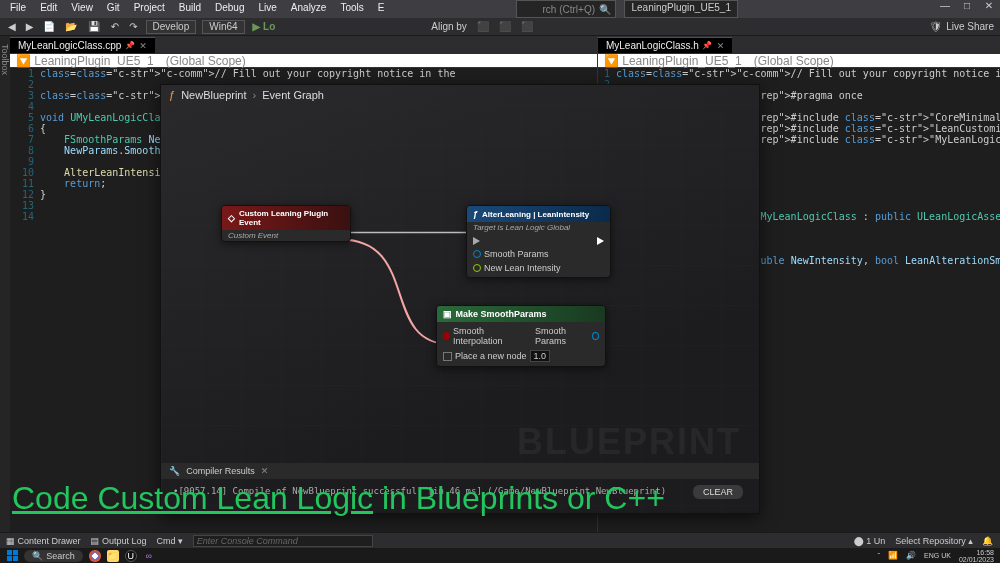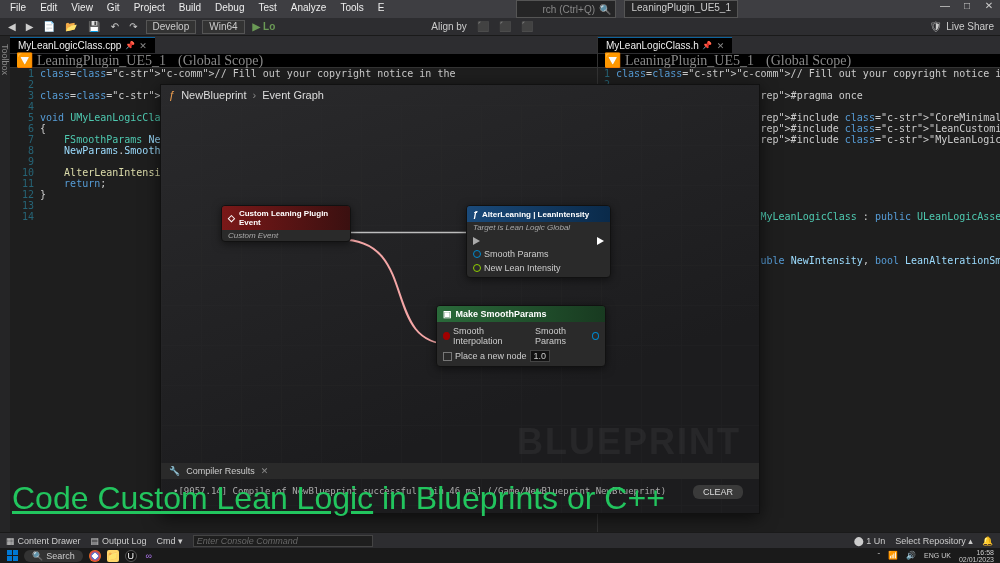--- a/index.html
+++ b/index.html
@@ -30,21 +30,21 @@
 
 .left-rail { width: 15px; background: #252526; writing-mode: vertical-rl; text-orientation: mixed; color: #888; padding-top: 8px; font-size: 9px; }
 
 
 .editors { flex: 1; display: flex; position: relative; background: #1e1e1e; }
 .editor-pane { flex: 1; display: flex; flex-direction: column; border-right: 1px solid #333; position: relative; min-width: 0; }
 .editor-tab-bar { height: 18px; background: #2d2d30; display: flex; align-items: center; }
 .editor-tab { background: #000000; padding: 2px 8px; border-top: 1px solid #0e639c; display: flex; align-items: center; gap: 4px; color: #eee; }
 .editor-tab .pin { color: #888; font-size: 8px; }
 .editor-tab .close-x { color: #888; font-size: 9px; }
-.editor-scope { height: 14px; background: #000000; display: flex; align-items: center; padding: 0 6px; gap: 12px; color: #888; font-size: 14px; border-bottom: 1px solid #333; font-family: Liberation Serif, serif; }
+.editor-scope { height: 14px; background: #ffffff; display: flex; align-items: center; padding: 0 6px; gap: 12px; color: #888; font-size: 12px; border-bottom: 1px solid #333; }
 .editor-body { flex: 1; display: flex; background: #1e1e1e; font-family: Consolas, monospace; font-size: 10px; overflow: hidden; }
 .ln-col { width: 30px; text-align: right; padding-right: 6px; color: #2b91af; opacity: 0.6; }
 .code-col { flex: 1; white-space: pre; }
 .code-col .c-comm { color: #57a64a; }
 .code-col .c-key { color: #569cd6; }
 .code-col .c-type { color: #4ec9b0; }
 .code-col .c-func { color: #dcdcaa; }
 .code-col .c-var { color: #9cdcfe; }
 .code-col .c-macro { color: #beb7ff; }
 
@@ -98,21 +98,21 @@
 
 <div class="titlebar">
   <div class="menus">
   <span class="menu-item">File</span>
       <span class="menu-item">Edit</span>
       <span class="menu-item">View</span>
       <span class="menu-item">Git</span>
       <span class="menu-item">Project</span>
       <span class="menu-item">Build</span>
       <span class="menu-item">Debug</span>
-      <span class="menu-item">Test</span>
+      <span class="menu-item">Live</span>
       <span class="menu-item">Analyze</span>
       <span class="menu-item">Tools</span>
       <span class="menu-item">E</span>
     </div>
   <div class="searchbox">
     <span>rch (Ctrl+Q)</span>
     <span style="margin-left:4px;">🔍</span>
   </div>
   <div class="sln-name">LeaningPlugin_UE5_1</div>
   <div class="avatar"></div>

